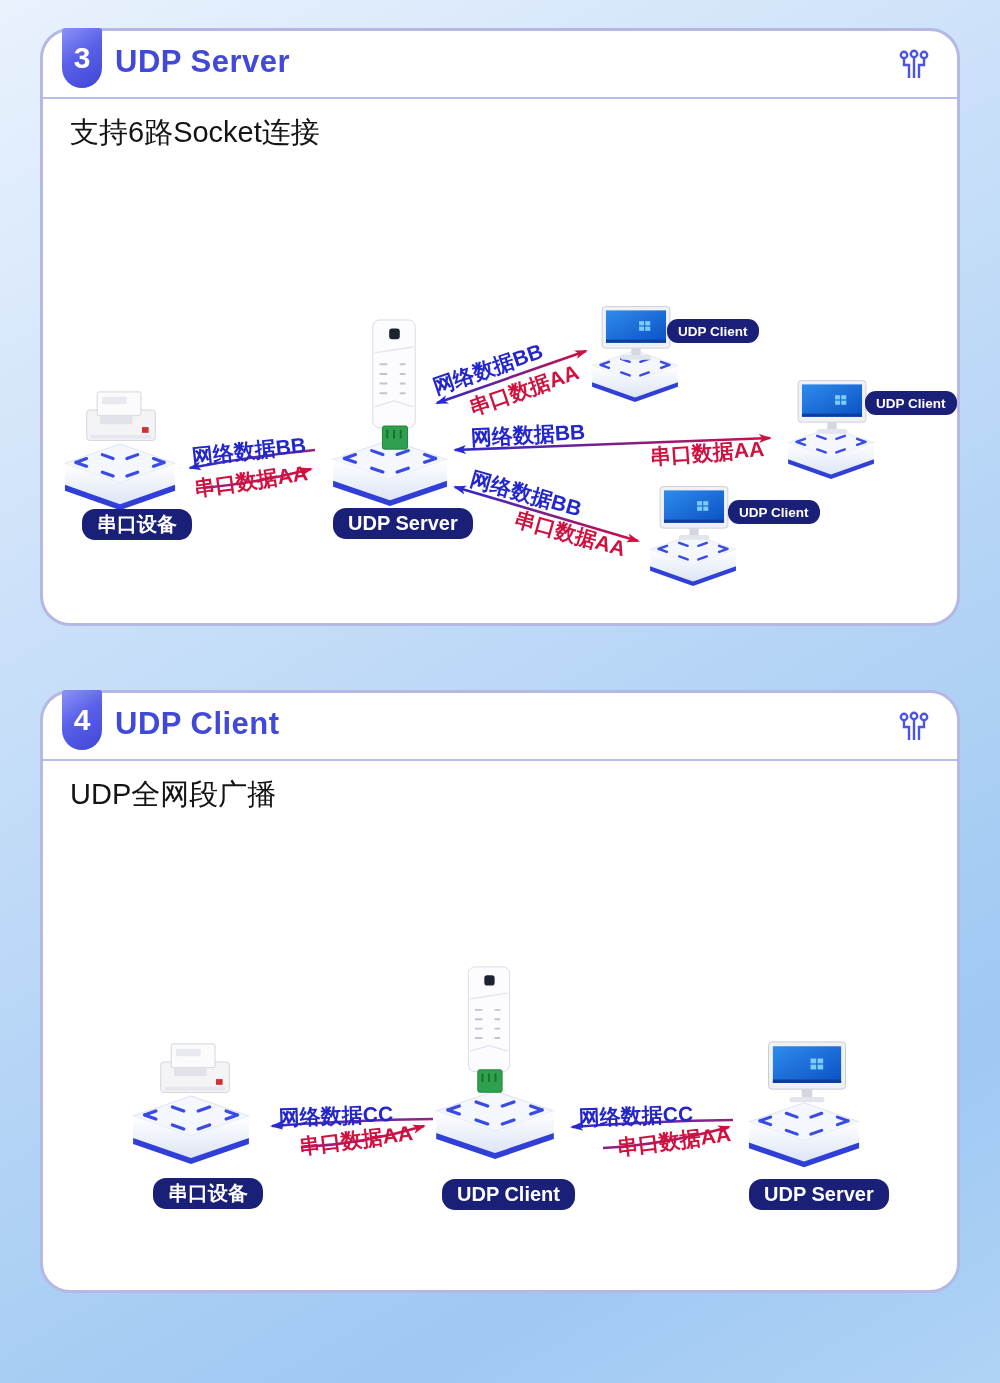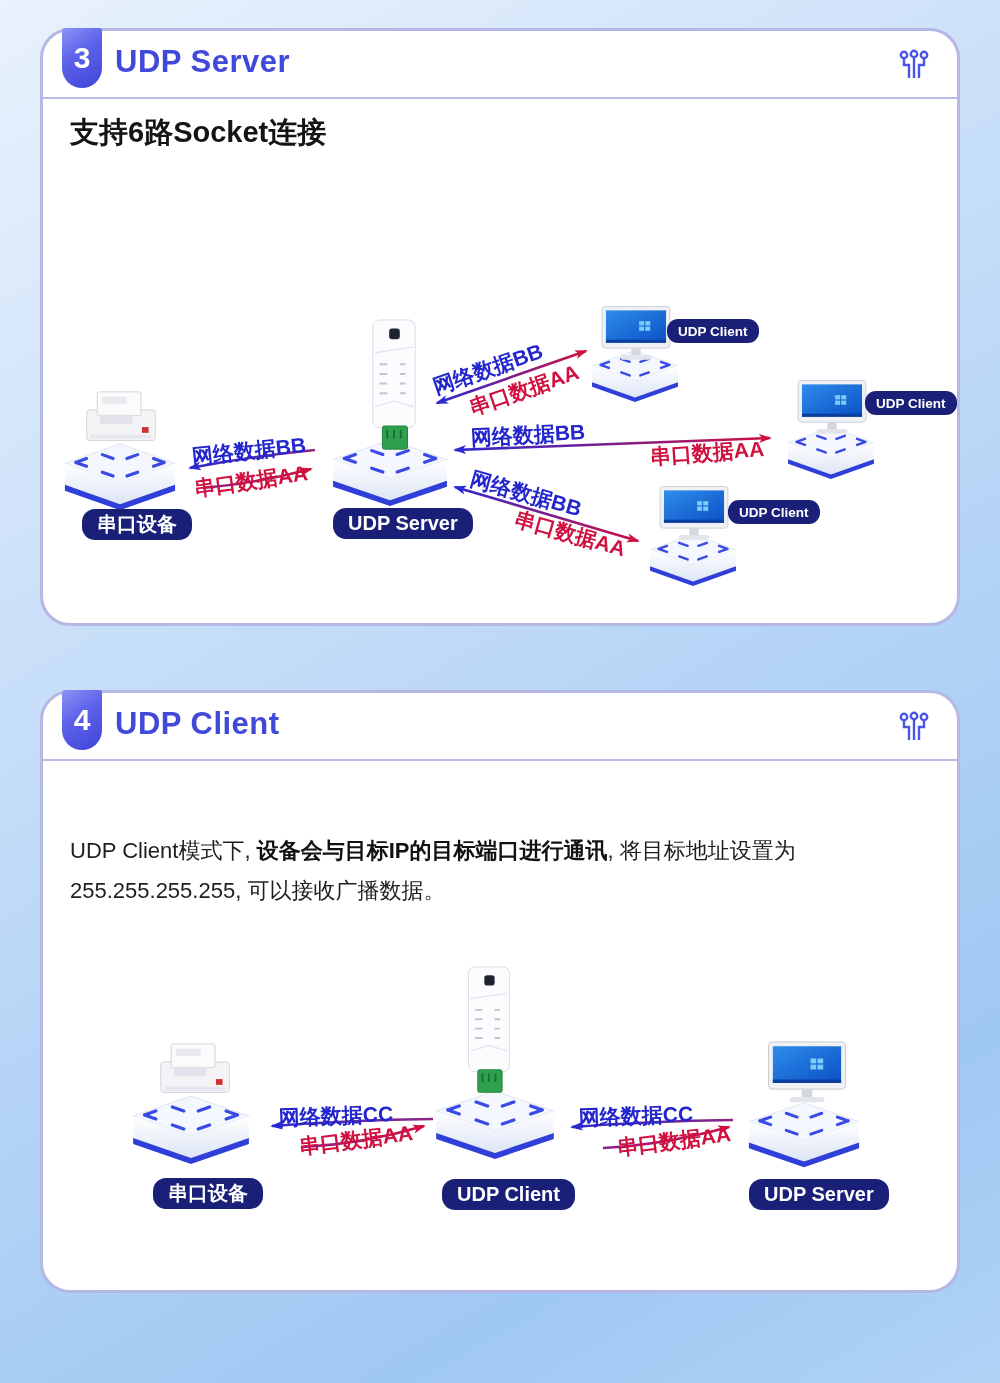--- a/index.html
+++ b/index.html
@@ -21,21 +21,21 @@
     border-radius:3px 3px 20px 20px;
     color:#fff; font-size:30px; font-weight:700;
     display:flex; align-items:center; justify-content:center;
   }
   .sec-title {
     position:absolute; left:72px; top:13px;
     font-size:31px; font-weight:700; color:#4149d9; letter-spacing:0.5px;
   }
   .circuit { position:absolute; right:26px; top:18px; }
   .divider { position:absolute; left:0; right:0; top:66px; height:2px; background:#b9bce8; }
-  .h2 { position:absolute; left:27px; top:82px; font-size:29px; font-weight:700; color:#141414; }
+  .h2 { position:absolute; left:27px; top:82px; font-size:29px; font-weight:400; color:#141414; }
   .para {
     position:absolute; left:27px; top:138px; width:868px;
     font-size:22px; line-height:1.8; color:#1e1e20;
   }
   .para .b { font-weight:700; color:#111; }
   .dev { position:absolute; }
   .pill {
     position:absolute; background:#1a2078; color:#fff; font-weight:700;
     border-radius:13px; white-space:nowrap; text-align:center;
     display:flex; align-items:center; justify-content:center;
@@ -230,21 +230,21 @@
 </div>
 
 <div class="card card-2">
   <div class="badge">4</div>
   <div class="sec-title">UDP Client</div>
   <svg class="circuit" width="34" height="32">
     <use href="#sym-circuit"></use>
     </svg>
   <div class="divider"></div>
 
-  <p class="para"><span>UDP Client模式下, </span><span class="b">设备会与目标IP的目标端口进行通讯</span><span>, 将目标地址设置为255.255.255.255, 可以接收广播数据。</span></p>
+  <div class="h2">UDP全网段广播</div>
 
   <svg class="dev" style="left:86px;top:401px" width="124" height="74">
       <use href="#sym-box"></use>
     </svg>
   <svg class="dev" style="left:112px;top:348px" width="80" height="61">
       <use href="#sym-printer"></use>
     </svg>
 
   <svg class="dev" style="left:389px;top:396px" width="126" height="74">
       <use href="#sym-box"></use>

